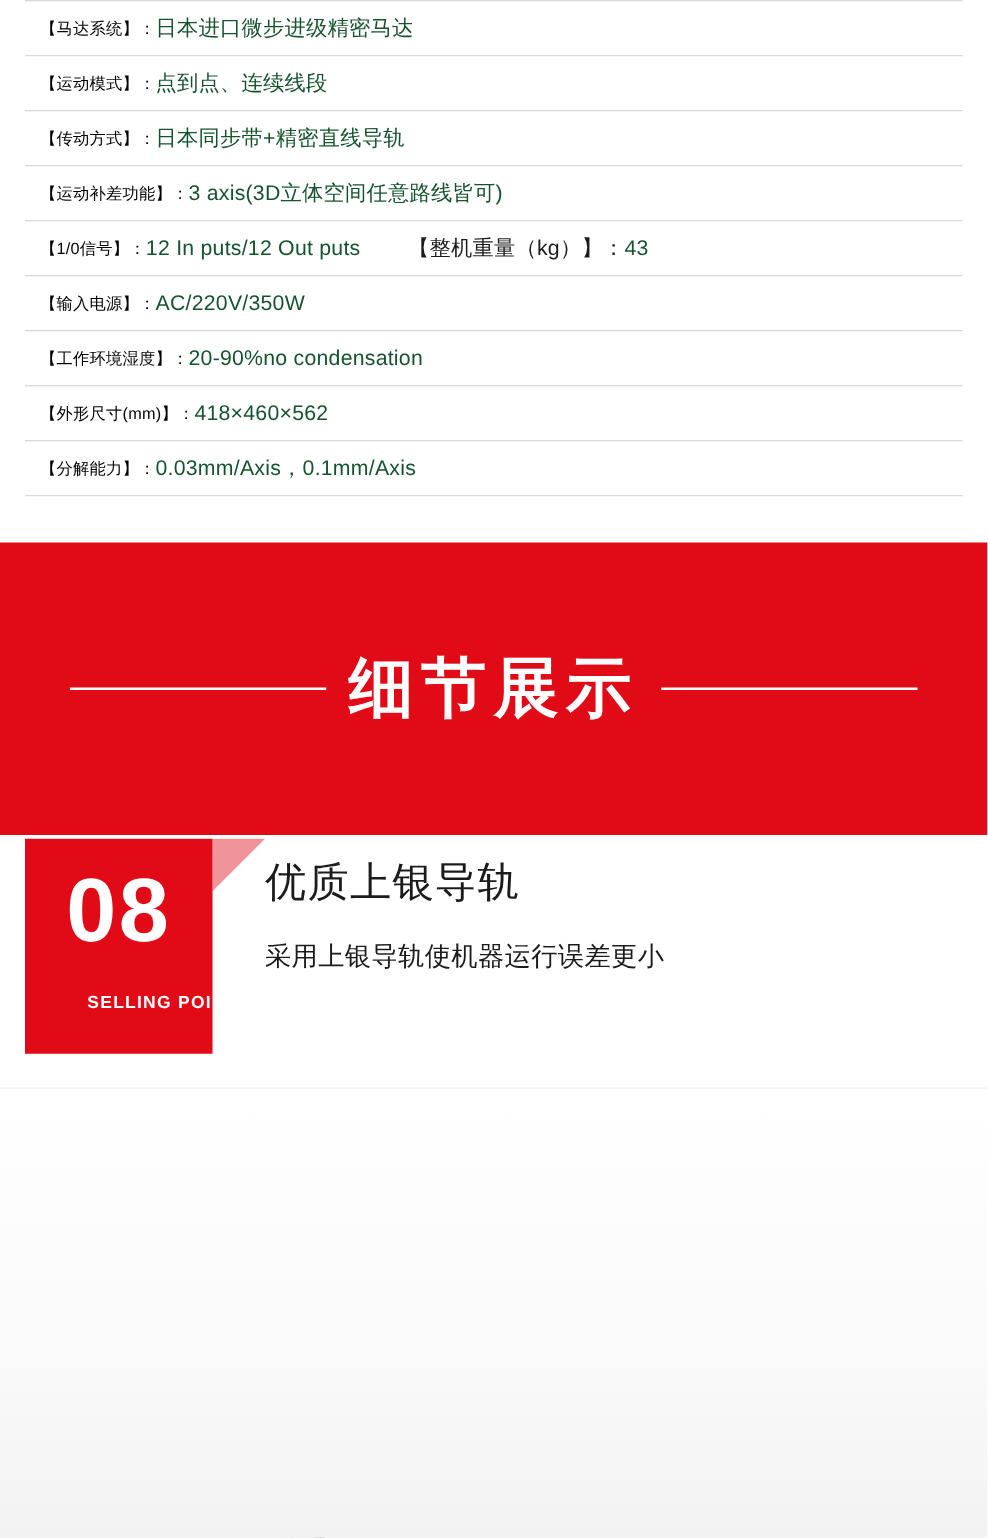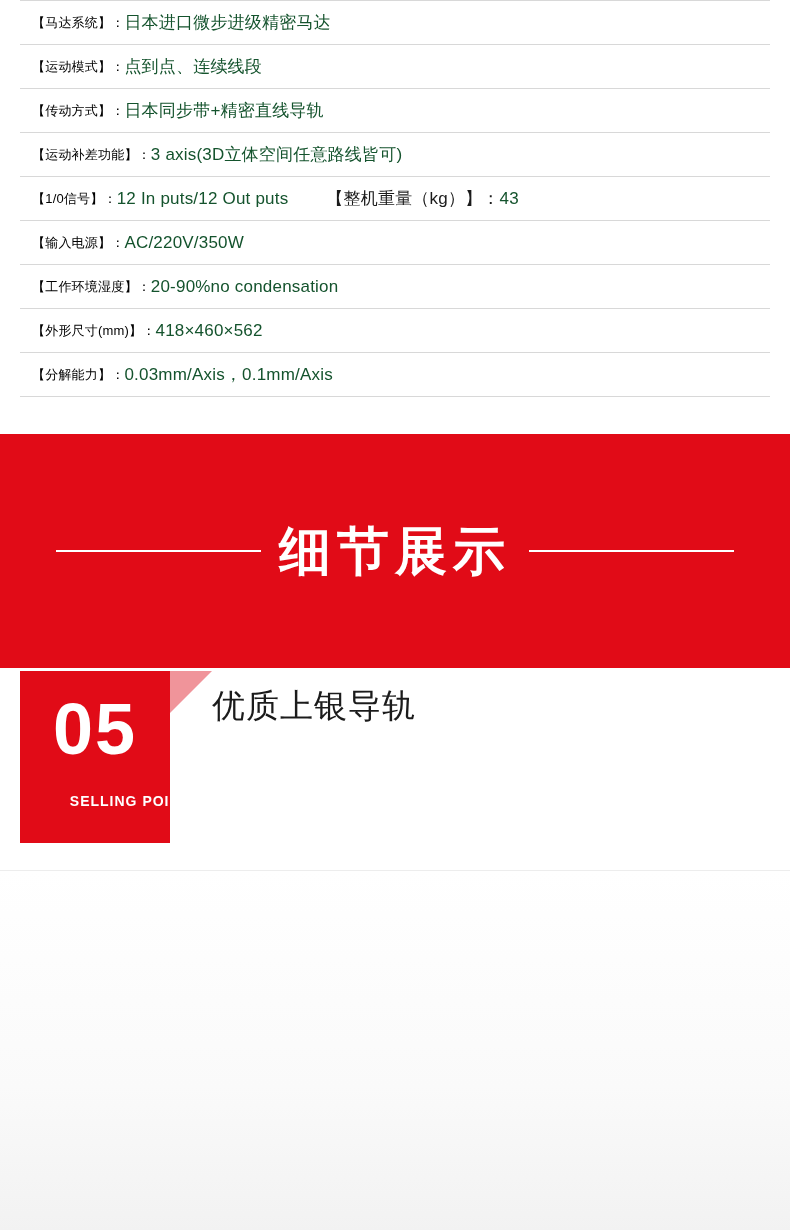--- a/index.html
+++ b/index.html
@@ -278,26 +278,27 @@
       <div class="banner-rule"></div>
       <div class="banner-title">细节展示</div>
       <div class="banner-rule"></div>
     </div>
   </div>
 
   <div class="selling-block">
     <div class="sp-badge-wrap">
       <div class="sp-badge-fold"></div>
       <div class="sp-badge">
-        <div class="sp-number">05</div>
+        <div class="sp-number">08</div>
         <div class="sp-sub">SELLING POINT</div>
       </div>
     </div>
     <div class="sp-text">
       <div class="sp-heading">优质上银导轨</div>
+      <div class="sp-line">采用上银导轨使机器运行误差更小</div>
     </div>
   </div>
 
   <div class="photo">
     <div class="photo-bg"></div>
     <svg width="790" height="360" viewBox="0 0 790 360">
 
       <rect x="300" y="215" width="390" height="55" fill="#d7d9db" stroke="#b3b6b8" stroke-width="1"></rect>
       <rect x="300" y="215" width="390" height="10" fill="#eceeef"></rect>
       <rect x="300" y="262" width="390" height="8" fill="#bfc2c4"></rect>

